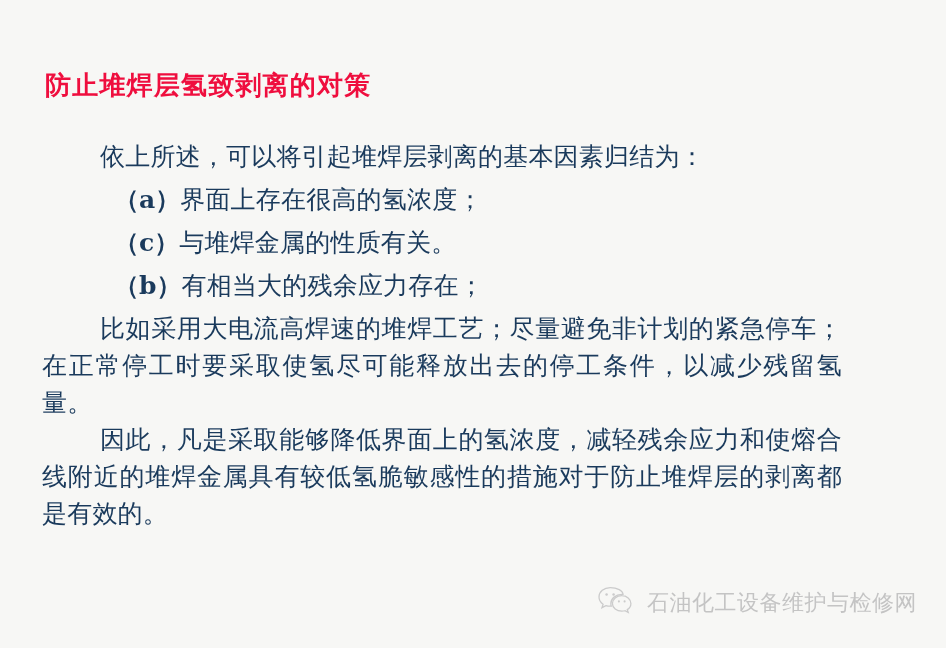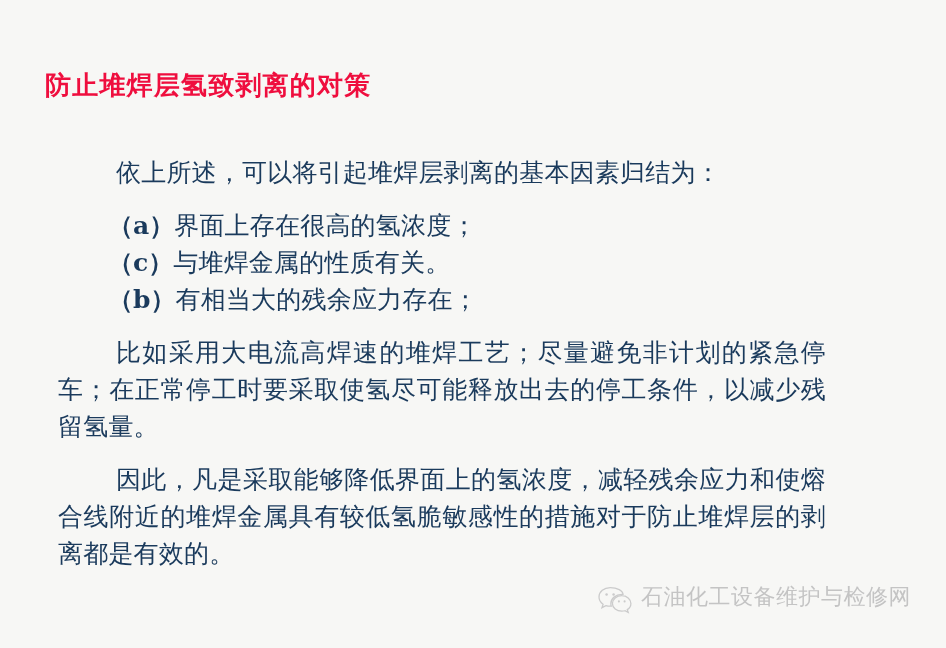--- a/index.html
+++ b/index.html
@@ -44,46 +44,46 @@
     top: 138px;
     width: 800px;
     color: #1a3a5c;
     font-size: 25px;
     line-height: 37px;
     letter-spacing: 0.2px;
     font-weight: 500;
   }
 
   .para {
-    margin: 16px;
+    margin: 0;
     text-indent: 58px;
     text-align: justify;
     text-justify: inter-ideograph;
   }
 
   .list-line {
-    margin: 0;
+    margin: 6px;
     padding-left: 66px;
     white-space: nowrap;
   }
 
   .list-marker {
     font-family: "DejaVu Serif", "Liberation Serif", serif;
     font-weight: bold;
     letter-spacing: 0;
   }
 
   
   .footer-watermark {
     position: absolute;
     left: 598px;
     top: 586px;
     display: flex;
-    align-items: flex-start;
-    gap: 9px;
+    align-items: flex-end;
+    gap: 15px;
     opacity: 0.95;
   }
 
   .wechat-icon {
     width: 34px;
     height: 28px;
     flex: 0 0 auto;
     display: block;
   }
 

